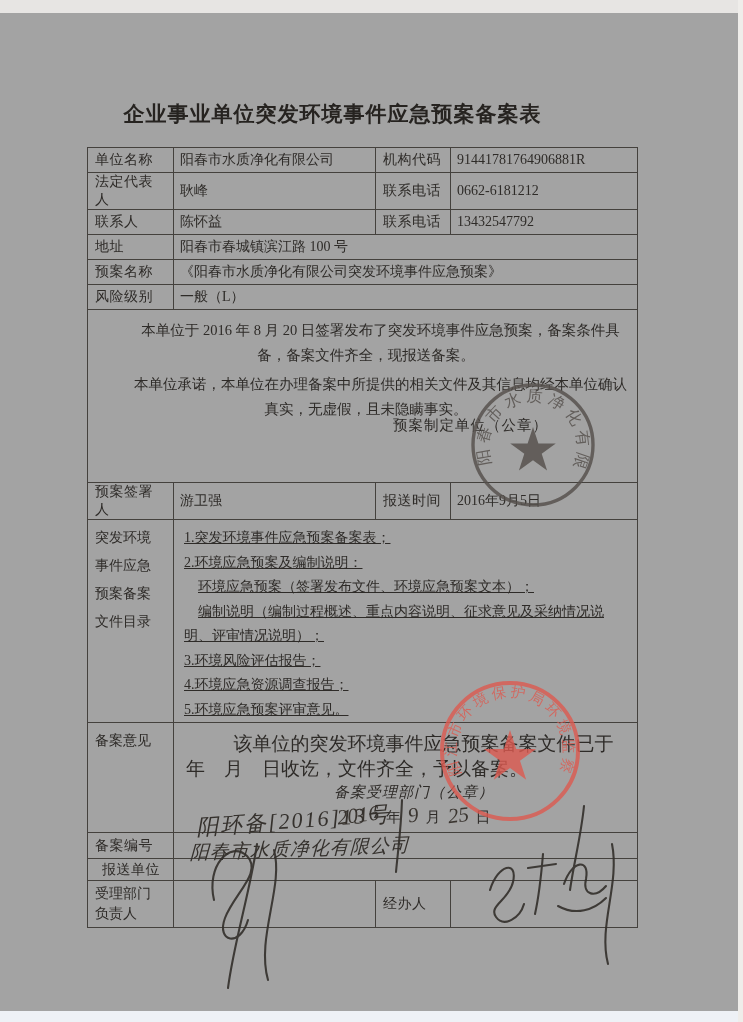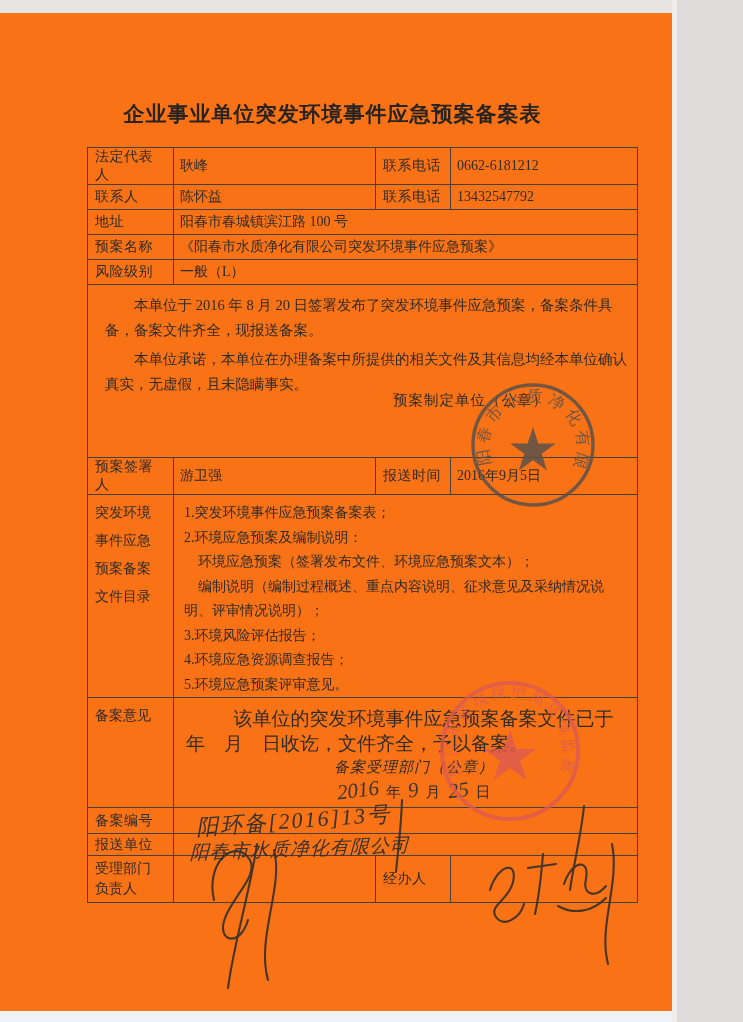--- a/index.html
+++ b/index.html
@@ -1,39 +1,39 @@
 <!DOCTYPE html>
 <html><head>
 <meta charset="utf-8">
 <style>
   html,body{margin:0;padding:0;}
   body{background:#dedcda;font-family:"Liberation Serif", serif;}
-  .page{position:relative;width:677px;height:1022px;background:#f97316;overflow:hidden;
+  .page{position:relative;width:743px;height:1022px;background:#a3a3a3;overflow:hidden;
         color:#2e2b28;}
   .scan-top{position:absolute;left:0;top:0;width:743px;height:13px;background:#e7e5e3;}
   .scan-bottom{position:absolute;left:0;bottom:0;width:743px;height:11px;background:#eef1f6;}
   .scan-right{position:absolute;right:0;top:0;width:5px;height:1022px;background:#efedea;}
 
   .title{position:absolute;left:60px;top:100px;width:545px;margin:0;text-align:center;
          font-size:21px;font-weight:bold;letter-spacing:1px;color:#262320;}
 
   table.tbl{position:absolute;left:87px;top:147px;width:550px;border-collapse:collapse;
             table-layout:fixed;}
   .tbl td{border:1px solid #44413d;font-size:14px;padding:0 6px;vertical-align:middle;
           color:#2e2b28;overflow:visible;}
   .tbl td.lab{padding-left:7px;letter-spacing:0.5px;}
-  tr.r25{height:25px;} tr.r26{height:26px;} tr.r27{height:26px;} tr.r22{height:22px;}
+  tr.r25{height:25px;} tr.r26{height:26px;} tr.r27{height:26px;} tr.r22{height:22px;text-align:center;}
   tr.rDecl{height:173px;} tr.rDir{height:184px;} tr.rOpin{height:110px;} tr.rLast{height:47px;}
 
   td.decl{vertical-align:top;padding:8px 10px 0 10px;position:relative;}
-  td.decl p{margin:0 0 4px 7px;text-indent:2em;line-height:25px;font-size:14.5px;}
+  td.decl p{margin:0 0 4px 7px;text-indent:2em;line-height:25px;font-size:14.5px;text-align:center;}
   .seal-cap{position:absolute;left:305px;top:106px;font-size:14.5px;letter-spacing:1px;}
 
   td.dirlab{vertical-align:top;padding-top:4px;line-height:28px;padding-left:7px;}
-  td.dircontent{vertical-align:top;padding:6px 8px 0 10px;}
+  td.dircontent{vertical-align:top;padding:6px 8px 0 10px;text-decoration:underline;}
   td.dircontent div{line-height:24.5px;font-size:14px;}
   td.dircontent div.ind{text-indent:14px;}
 
   td.labtop{vertical-align:top;padding-top:9px;padding-left:7px;}
   td.opinion{vertical-align:top;padding:8px 12px 0 12px;position:relative;}
   td.opinion p{margin:0;text-indent:2.5em;line-height:25px;font-size:19px;}
   .seal-cap2{position:absolute;left:160px;top:60px;font-size:15px;letter-spacing:1px;font-style:italic;}
   .dateline{position:absolute;left:160px;top:80px;white-space:nowrap;}
   .dateline .hwd{display:inline-block;font-size:21px;color:#3a3530;
                  transform:rotate(-7deg);margin:0 3px;font-style:italic;}
@@ -59,20 +59,26 @@
   <h1 class="title">企业事业单位突发环境事件应急预案备案表</h1>
 
   <table class="tbl">
     <colgroup>
       <col style="width:86px">
         <col style="width:202px">
         <col style="width:75px">
         <col style="width:187px">
     </colgroup>
     <tbody>
+      <tr class="r25">
+        <td class="lab">单位名称</td>
+        <td>阳春市水质净化有限公司</td>
+        <td class="lab">机构代码</td>
+        <td>91441781764906881R</td>
+      </tr>
       <tr class="r25">
         <td class="lab">法定代表人</td>
         <td>耿峰</td>
         <td class="lab">联系电话</td>
         <td>0662-6181212</td>
       </tr>
       <tr class="r25">
         <td class="lab">联系人</td>
         <td>陈怀益</td>
         <td class="lab">联系电话</td>

